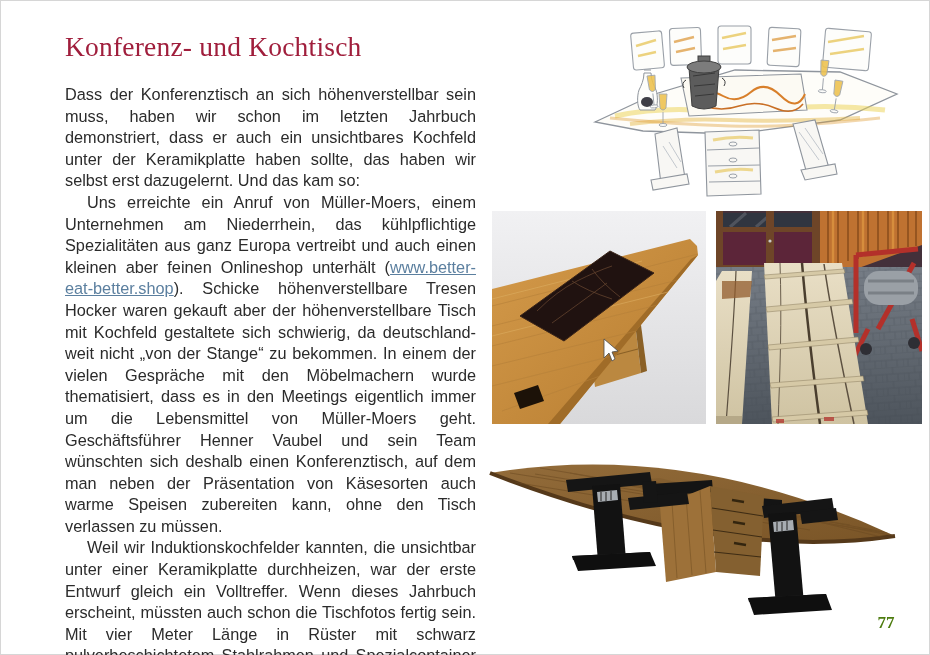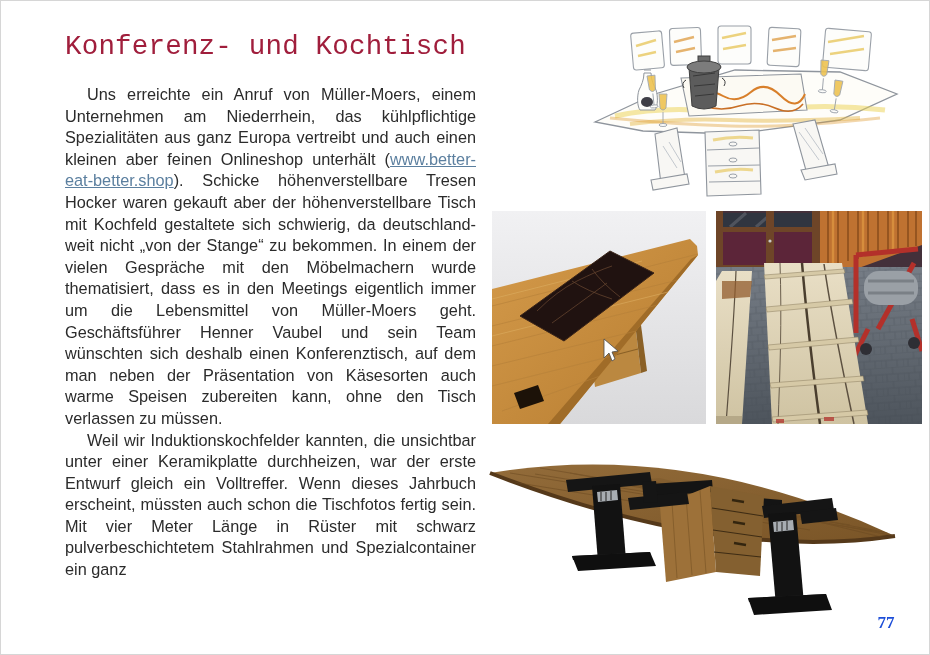--- a/index.html
+++ b/index.html
@@ -6,43 +6,44 @@
   body{
     width:930px;height:655px;position:relative;background:#ffffff;
     font-family:"Liberation Sans",sans-serif;overflow:hidden;
     box-shadow:inset 0 0 0 1px #d6d6d6;
   }
   .text-col{position:absolute;left:65px;top:30px;width:411px;}
   h1{
     margin:0 0 21px 0;font-family:"Liberation Serif",serif;font-weight:500;
     font-size:27.5px;line-height:33px;color:#A01E3C;letter-spacing:.2px;
   }
-  h1 span{display:block;font-family:Liberation Mono, monospace;}
+  h1 span{display:block;}
   .body-text{
     font-size:16.3px;line-height:21.6px;color:#2b2b2b;text-align:justify;
   }
   .body-text p{margin:0;}
   .body-text p.indent{text-indent:22px;}
   a.inline-link{color:#5B7F9F;text-decoration:underline;cursor:pointer;}
   .img-abs{position:absolute;display:block;}
   .photo{position:absolute;overflow:hidden;background:#e8e8ea;}
   .photo svg{display:block;}
   .page-num{
     position:absolute;left:866px;top:613px;width:40px;text-align:center;
-    font-family:"Liberation Serif",serif;font-weight:600;font-size:17px;color:#1d4ed8;
+    font-family:"Liberation Serif",serif;font-weight:600;font-size:17px;color:#4d7c0f;
   }
 </style>
 </head>
 <body>
 
 <div class="text-col">
   <h1>
     <span>Konferenz- und Kochtisch</span>
   </h1>
   <div class="body-text">
+    <p>Dass der Konferenztisch an sich höhenverstellbar sein muss, haben wir schon im letzten Jahrbuch demonstriert, dass er auch ein unsichtbares Kochfeld unter der Keramikplatte haben sollte, das haben wir selbst erst dazugelernt. Und das kam so:</p>
     <p class="indent"><span>Uns erreichte ein Anruf von Müller-Moers, einem Unterneh­men am Niederrhein, das kühlpflichtige Spezialitäten aus ganz Europa vertreibt und auch einen kleinen aber feinen Onlineshop unterhält (</span><a class="inline-link">www.better-eat-better.shop</a><span>). Schicke höhenverstell­bare Tresen Hocker waren gekauft aber der höhenverstellbare Tisch mit Kochfeld gestaltete sich schwierig, da deutschland­weit nicht „von der Stange“ zu bekommen. In einem der vielen Gespräche mit den Möbelmachern wurde thematisiert, dass es in den Meetings eigentlich immer um die Lebensmittel von Mül­ler-Moers geht. Geschäftsführer Henner Vaubel und sein Team wünschten sich deshalb einen Konferenztisch, auf dem man neben der Präsentation von Käsesorten auch warme Speisen zubereiten kann, ohne den Tisch verlassen zu müssen.</span></p>
     <p class="indent"><span>Weil wir Induktionskochfelder kannten, die unsichtbar unter einer Keramikplatte durchheizen, war der erste Entwurf gleich ein Volltreffer. Wenn dieses Jahrbuch erscheint, müssten auch schon die Tischfotos fertig sein. Mit vier Meter Länge in Rüster mit schwarz pulverbeschichtetem Stahlrahmen und Spezialcon­tainer ein ganz </span></p>
   </div>
 </div>
 
 <svg class="img-abs" style="left:585px;top:18px;" width="330" height="180" viewBox="0 0 330 180">
 
   <g fill="#fdfdfb" stroke="#9aa0a8" stroke-width="1.1">
     <g transform="rotate(-5 62 32)">
         <rect x="47" y="14" width="31" height="37" rx="3"></rect>

